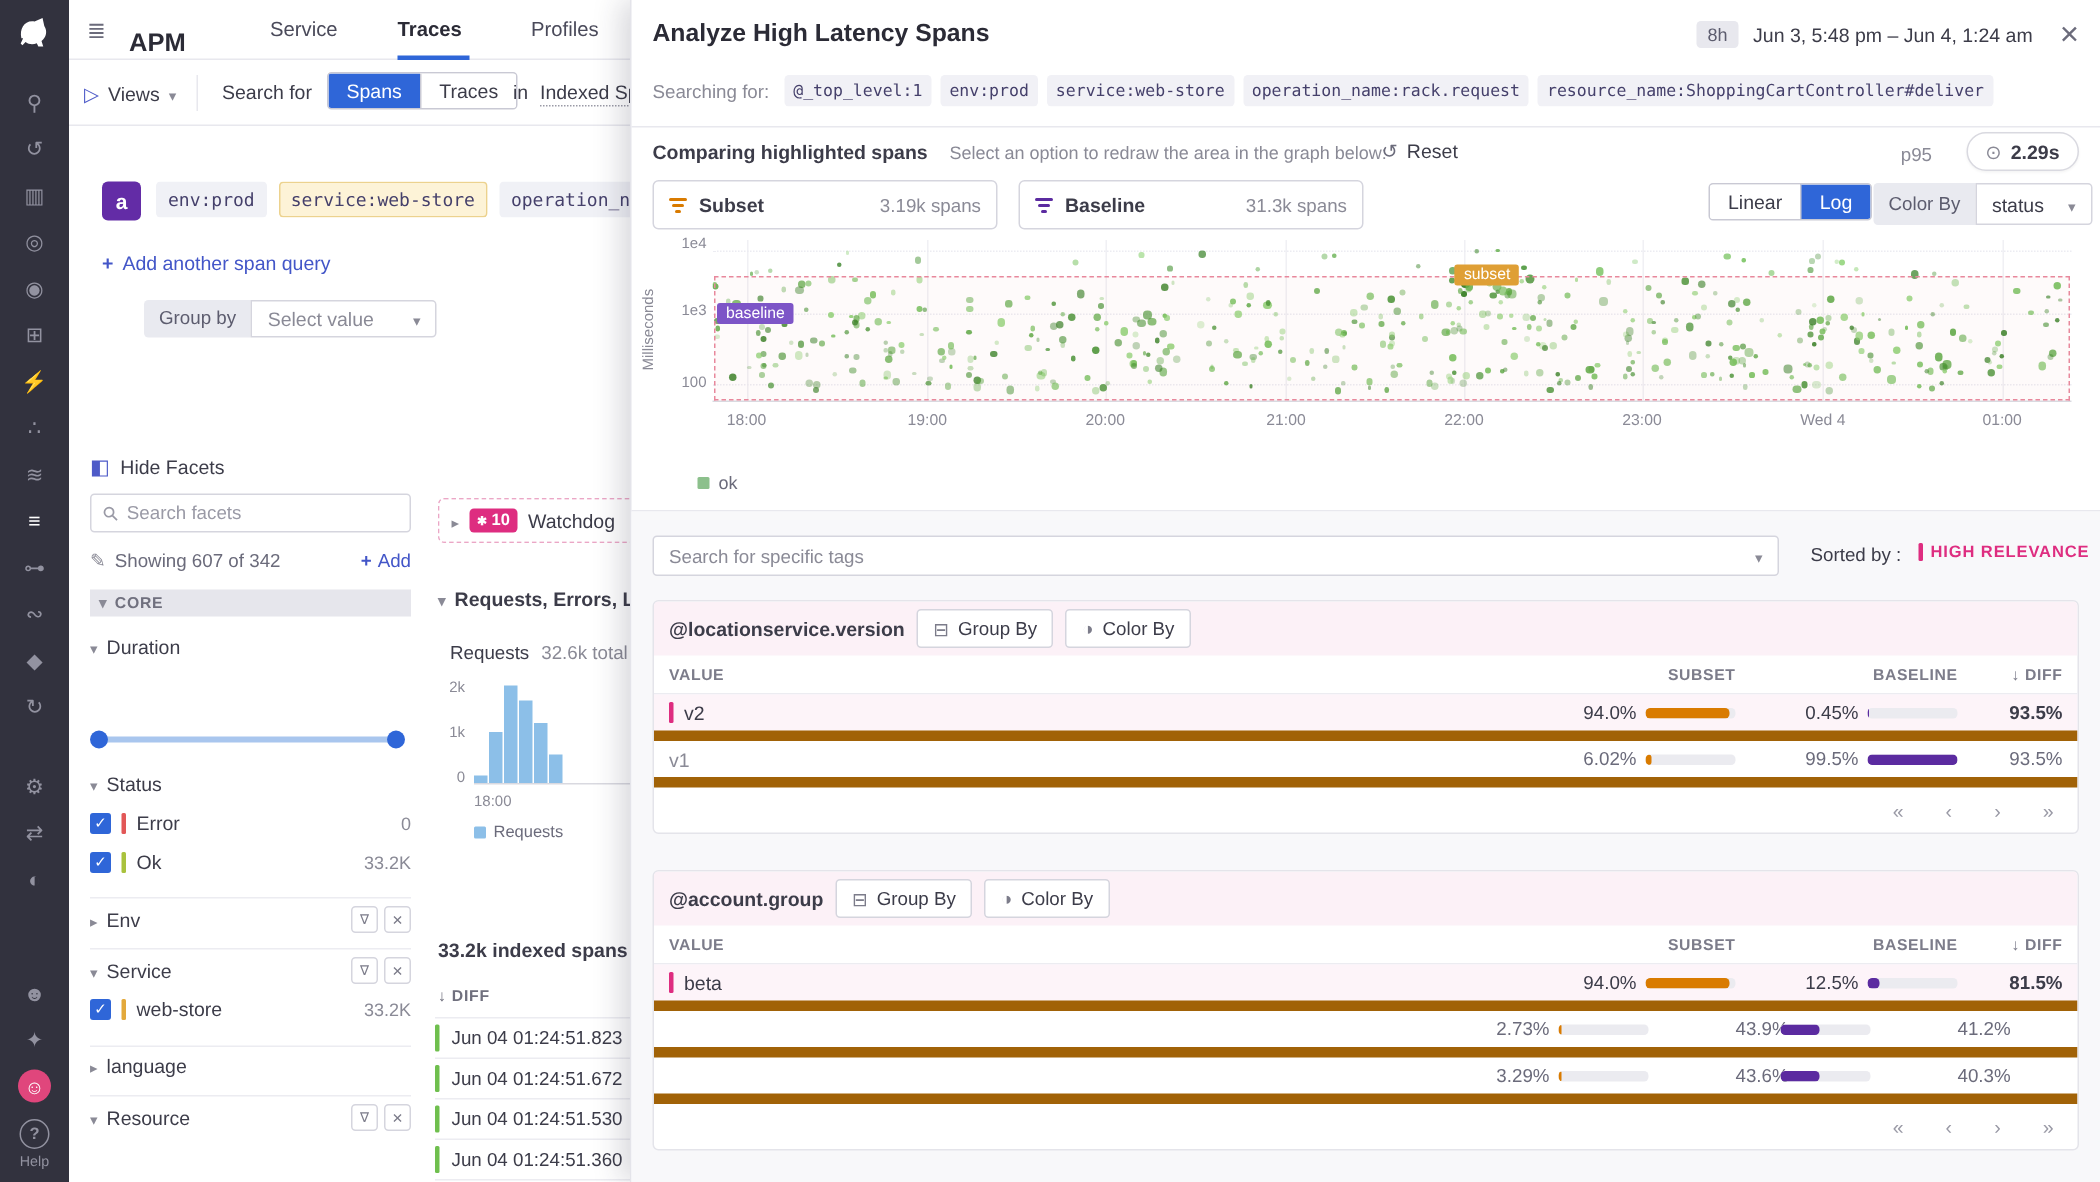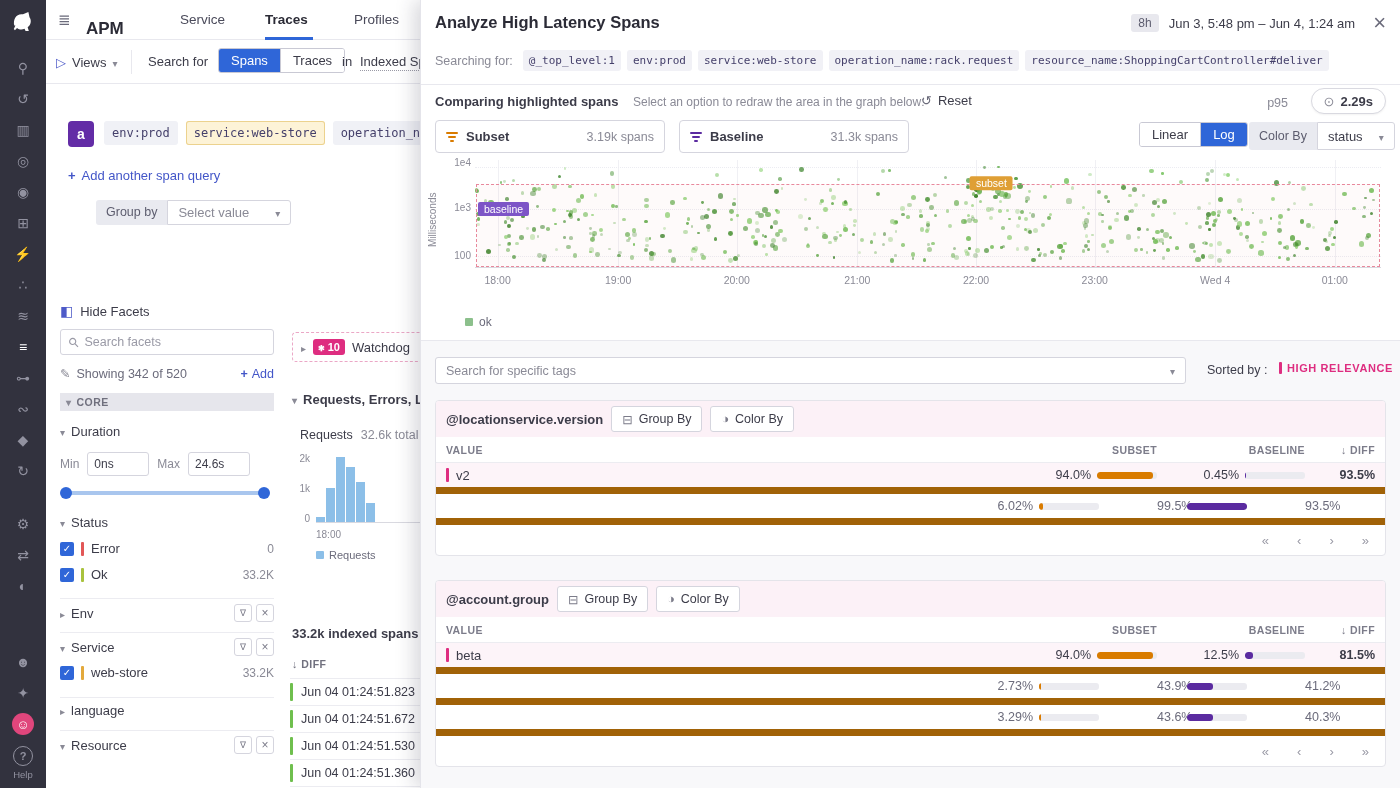--- a/index.html
+++ b/index.html
@@ -284,40 +284,34 @@
     <div class="hidefacets">
       <i class="i-panel"></i>
       <span>Hide Facets</span>
     </div>
     <div class="inputbox fsearch">
       <i class="i-mag"></i>
       <input placeholder="Search facets" style="">
     </div>
     <div class="showing">
       <i class="i-pencil"></i>
-      <span>Showing 342 of 520</span>
+      <span>Showing 607 of 342</span>
       <span class="addbtn">
           <i class="i-plusb"></i>
           <span>Add</span>
         </span>
     </div>
     <div class="corebar">
       <i class="i-chevd"></i>
       <span>CORE</span>
     </div>
 
     <div class="facet-h" style="top:424px;">
       <i class="i-chevd"></i>
       <span>Duration</span>
-    </div>
-    <div class="minmax">
-      <span class="mm-label">Min</span>
-      <input class="mm-input" value="0ns" style="">
-      <span class="mm-label">Max</span>
-      <input class="mm-input" value="24.6s" style="">
     </div>
     <div class="slider">
       <i class="handle" style="left:-2px;"></i>
       <i class="handle" style="right:-2px;"></i>
     </div>
 
     <div class="facet-h" style="top:515px;">
       <i class="i-chevd"></i>
       <span>Status</span>
     </div>
@@ -1084,20 +1078,23 @@
       <span class="num">0.45%</span>
       <span class="barcell">
           <span class="track">
             <span class="fill purple" style="width: 2%;"></span>
           </span>
         </span>
       <span></span>
       <span class="num diff hot">93.5%</span>
     </div>
     <div class="tgrid trow">
+      <span class="val">
+          <span class="vtxt">v1</span>
+        </span>
       <span class="num">6.02%</span>
       <span class="barcell">
           <span class="track">
             <span class="fill orange" style="width: 6%;"></span>
           </span>
         </span>
       <span></span>
       <span class="num">99.5%</span>
       <span class="barcell">
           <span class="track">

